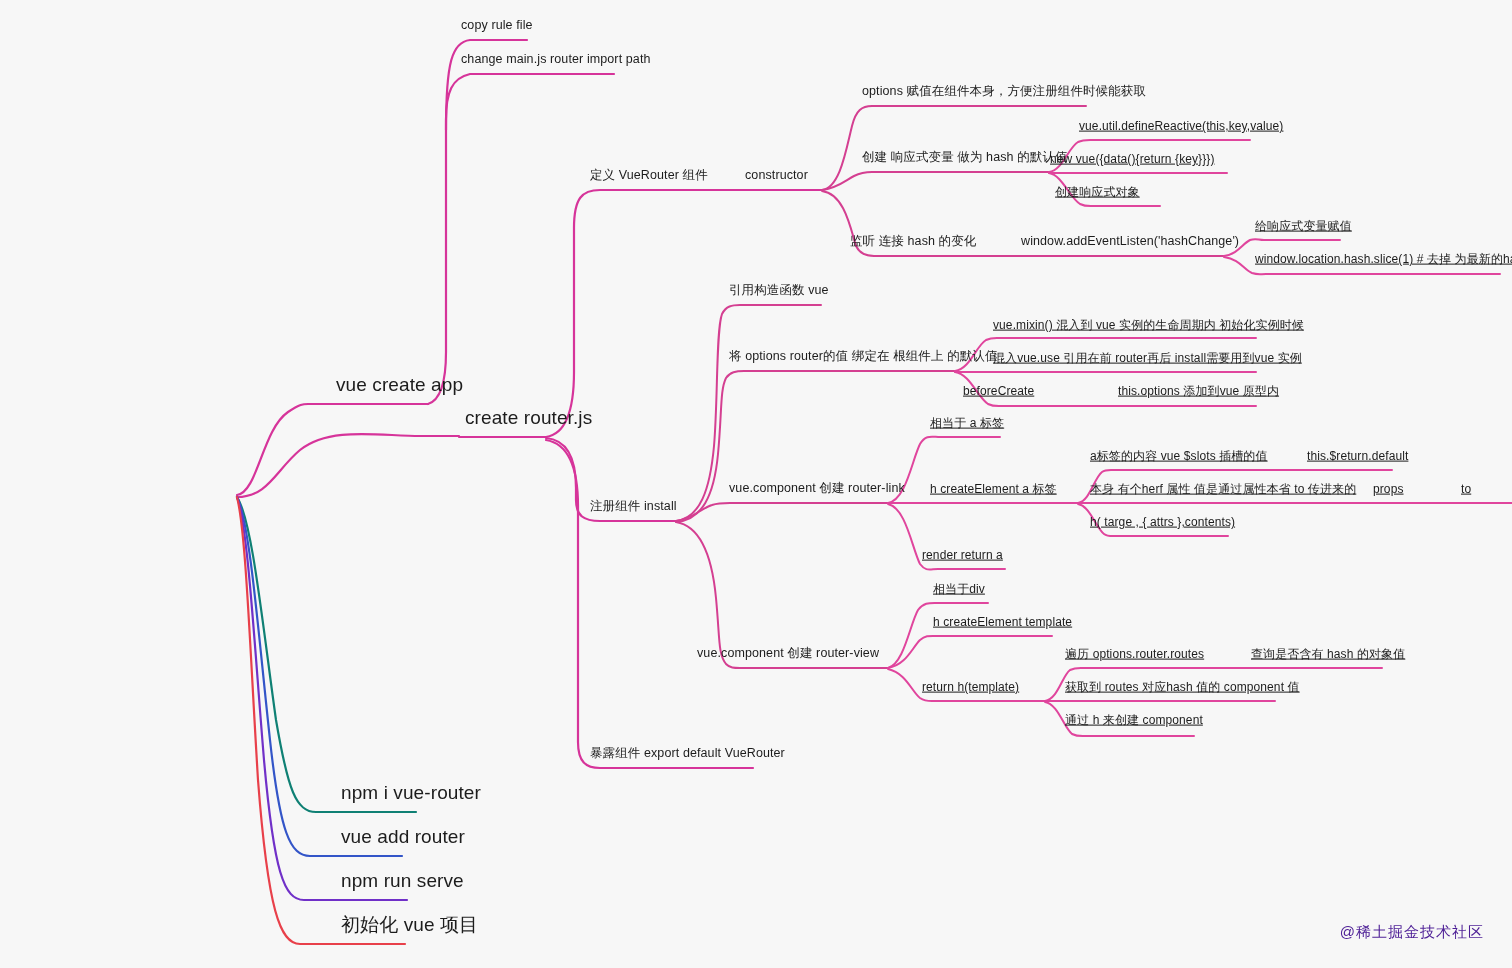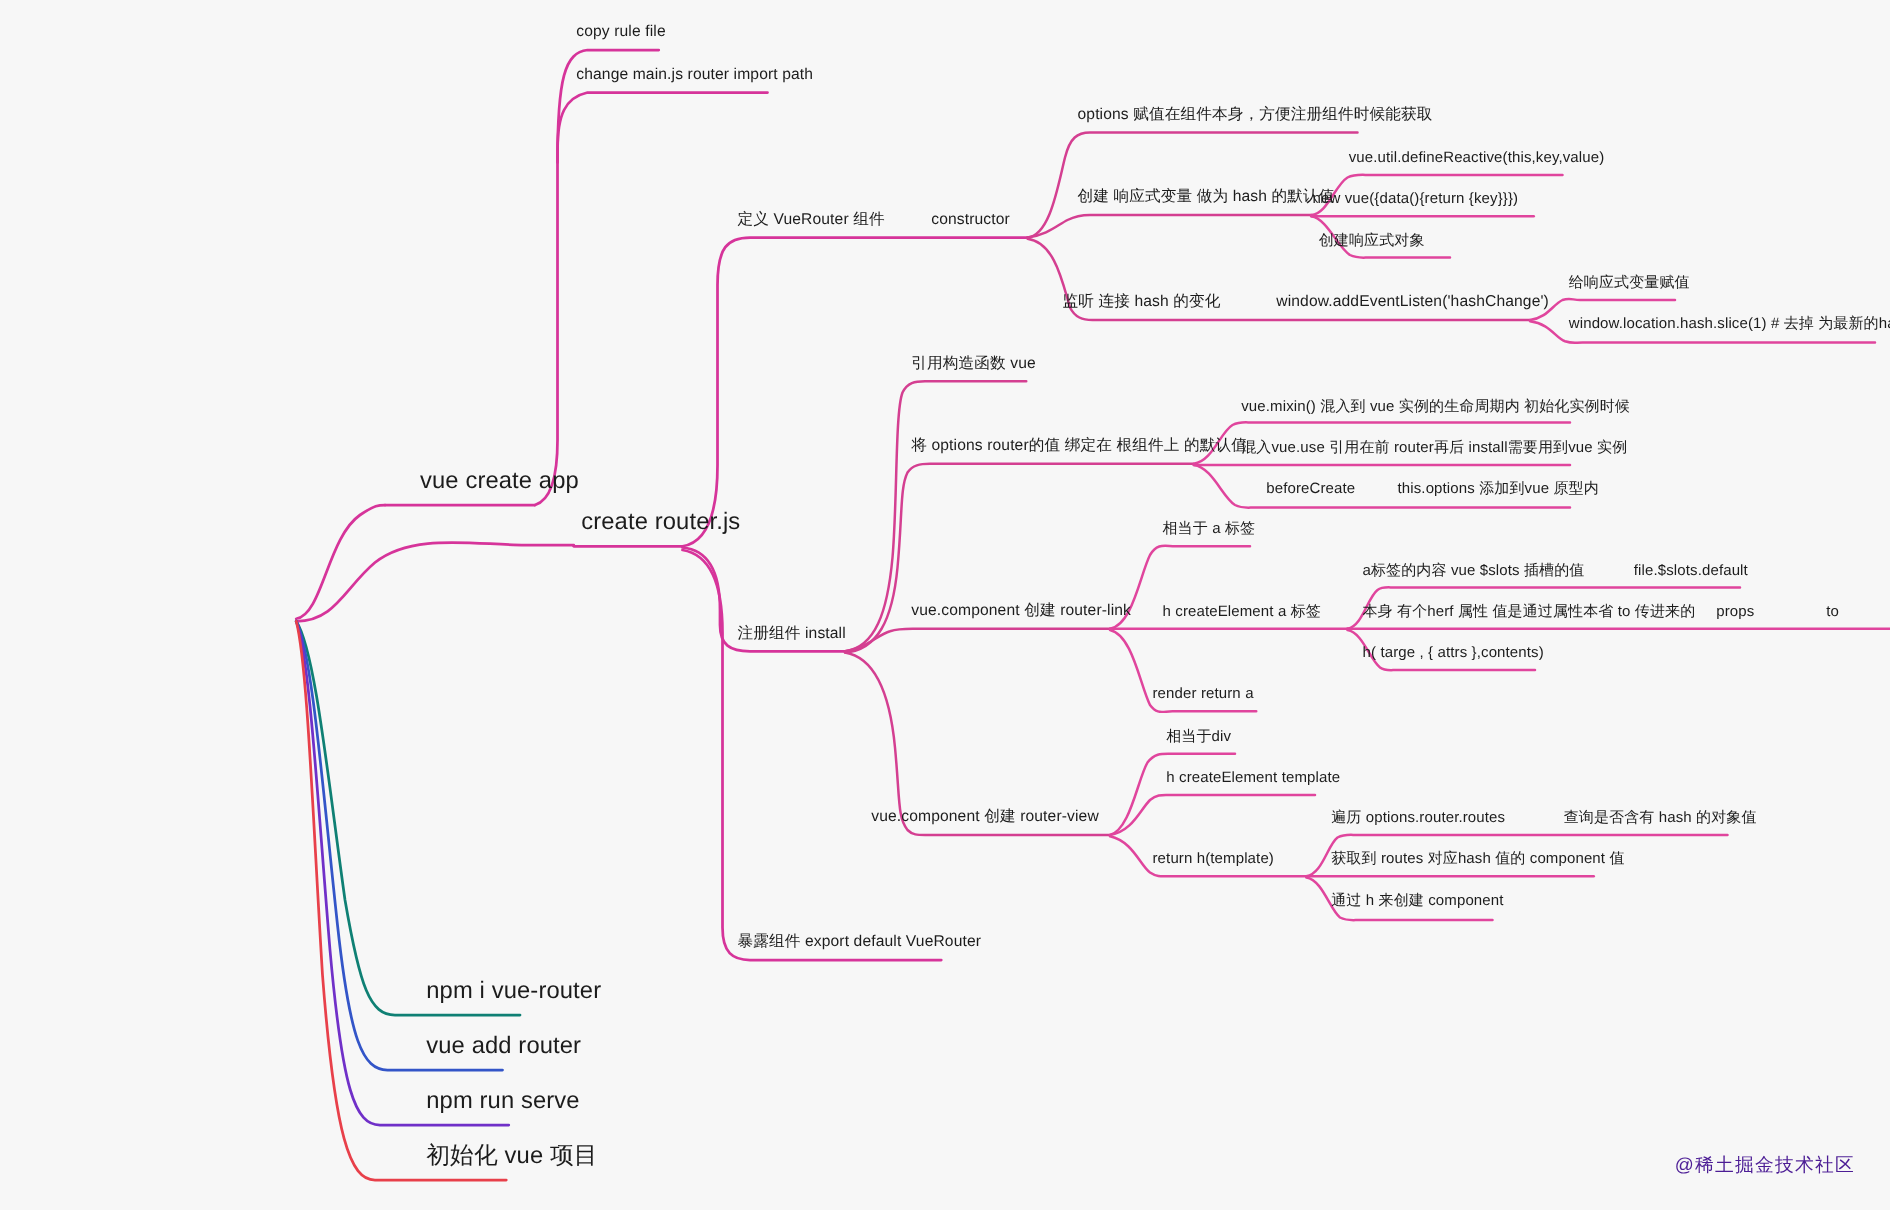--- a/index.html
+++ b/index.html
@@ -25,21 +25,21 @@
   .node {
     position: absolute;
     white-space: nowrap;
     color: #1c1c1c;
     font-size: 12.5px;
     line-height: 1.2;
     letter-spacing: .1px;
     transform: translateY(-100%);
   }
   .node.lvl1 { font-size: 19px; margin-left: 28px; }
-  .node.small { font-size: 12px; }
+  .node.small { font-size: 12px; text-decoration: underline; }
   #root-node {
     position: absolute;
     background: #ffffff;
     border-radius: 7px;
     box-shadow: 0 1px 2px rgba(0,0,0,.05);
     display: flex;
     align-items: center;
     justify-content: center;
     color: #1c1c1c;
     letter-spacing: .6px;
@@ -138,28 +138,28 @@
       <div class="node small" style="left: 1050px; top: 166px;"><span>new vue({data(){return {key}}})</span></div>
       <div class="node small" style="left: 1055px; top: 199px;"><span>创建响应式对象</span></div>
       <div class="node" style="left: 850px; top: 249px;"><span>监听 连接 hash 的变化</span></div>
       <div class="node" style="left: 1021px; top: 249px;"><span>window.addEventListen('hashChange')</span></div>
       <div class="node small" style="left: 1255px; top: 233px;"><span>给响应式变量赋值</span></div>
       <div class="node small" style="left: 1255px; top: 266px;"><span>window.location.hash.slice(1) # 去掉  为最新的hash 值</span></div>
       <div class="node" style="left: 729px; top: 298px;"><span>引用构造函数 vue</span></div>
       <div class="node" style="left: 729px; top: 364px;"><span>将 options router的值 绑定在 根组件上 的默认值</span></div>
       <div class="node small" style="left: 993px; top: 332px;"><span>vue.mixin() 混入到 vue 实例的生命周期内 初始化实例时候</span></div>
       <div class="node small" style="left: 993px; top: 365px;"><span>混入vue.use 引用在前  router再后  install需要用到vue 实例</span></div>
-      <div class="node small" style="left: 993px; top: 398px; padding-left: 20px;"><span>beforeCreate</span></div>
+      <div class="node small" style="left: 943px; top: 398px; padding-left: 20px;"><span>beforeCreate</span></div>
       <div class="node small" style="left: 1118px; top: 398px;"><span>this.options 添加到vue 原型内</span></div>
       <div class="node" style="left: 590px; top: 514px;"><span>注册组件 install</span></div>
       <div class="node" style="left: 729px; top: 496px;"><span>vue.component 创建 router-link</span></div>
       <div class="node small" style="left: 930px; top: 430px;"><span>相当于 a 标签</span></div>
       <div class="node small" style="left: 930px; top: 496px;"><span>h createElement a 标签</span></div>
       <div class="node small" style="left: 1090px; top: 463px;"><span>a标签的内容  vue $slots 插槽的值</span></div>
-      <div class="node small" style="left: 1307px; top: 463px;"><span>file.$slots.default</span></div>
+      <div class="node small" style="left: 1307px; top: 463px;"><span>this.$return.default</span></div>
       <div class="node small" style="left: 1090px; top: 496px;"><span>本身 有个herf 属性 值是通过属性本省 to 传进来的</span></div>
       <div class="node small" style="left: 1373px; top: 496px;"><span>props</span></div>
       <div class="node small" style="left: 1461px; top: 496px;"><span>to</span></div>
       <div class="node small" style="left: 1090px; top: 529px;"><span>h( targe , { attrs },contents)</span></div>
       <div class="node small" style="left: 922px; top: 562px;"><span>render return a</span></div>
       <div class="node" style="left: 697px; top: 661px;"><span>vue.component 创建 router-view</span></div>
       <div class="node small" style="left: 933px; top: 596px;"><span>相当于div</span></div>
       <div class="node small" style="left: 933px; top: 629px;"><span>h createElement template</span></div>
       <div class="node small" style="left: 922px; top: 694px;"><span>return h(template)</span></div>
       <div class="node small" style="left: 1065px; top: 661px;"><span>遍历 options.router.routes</span></div>

